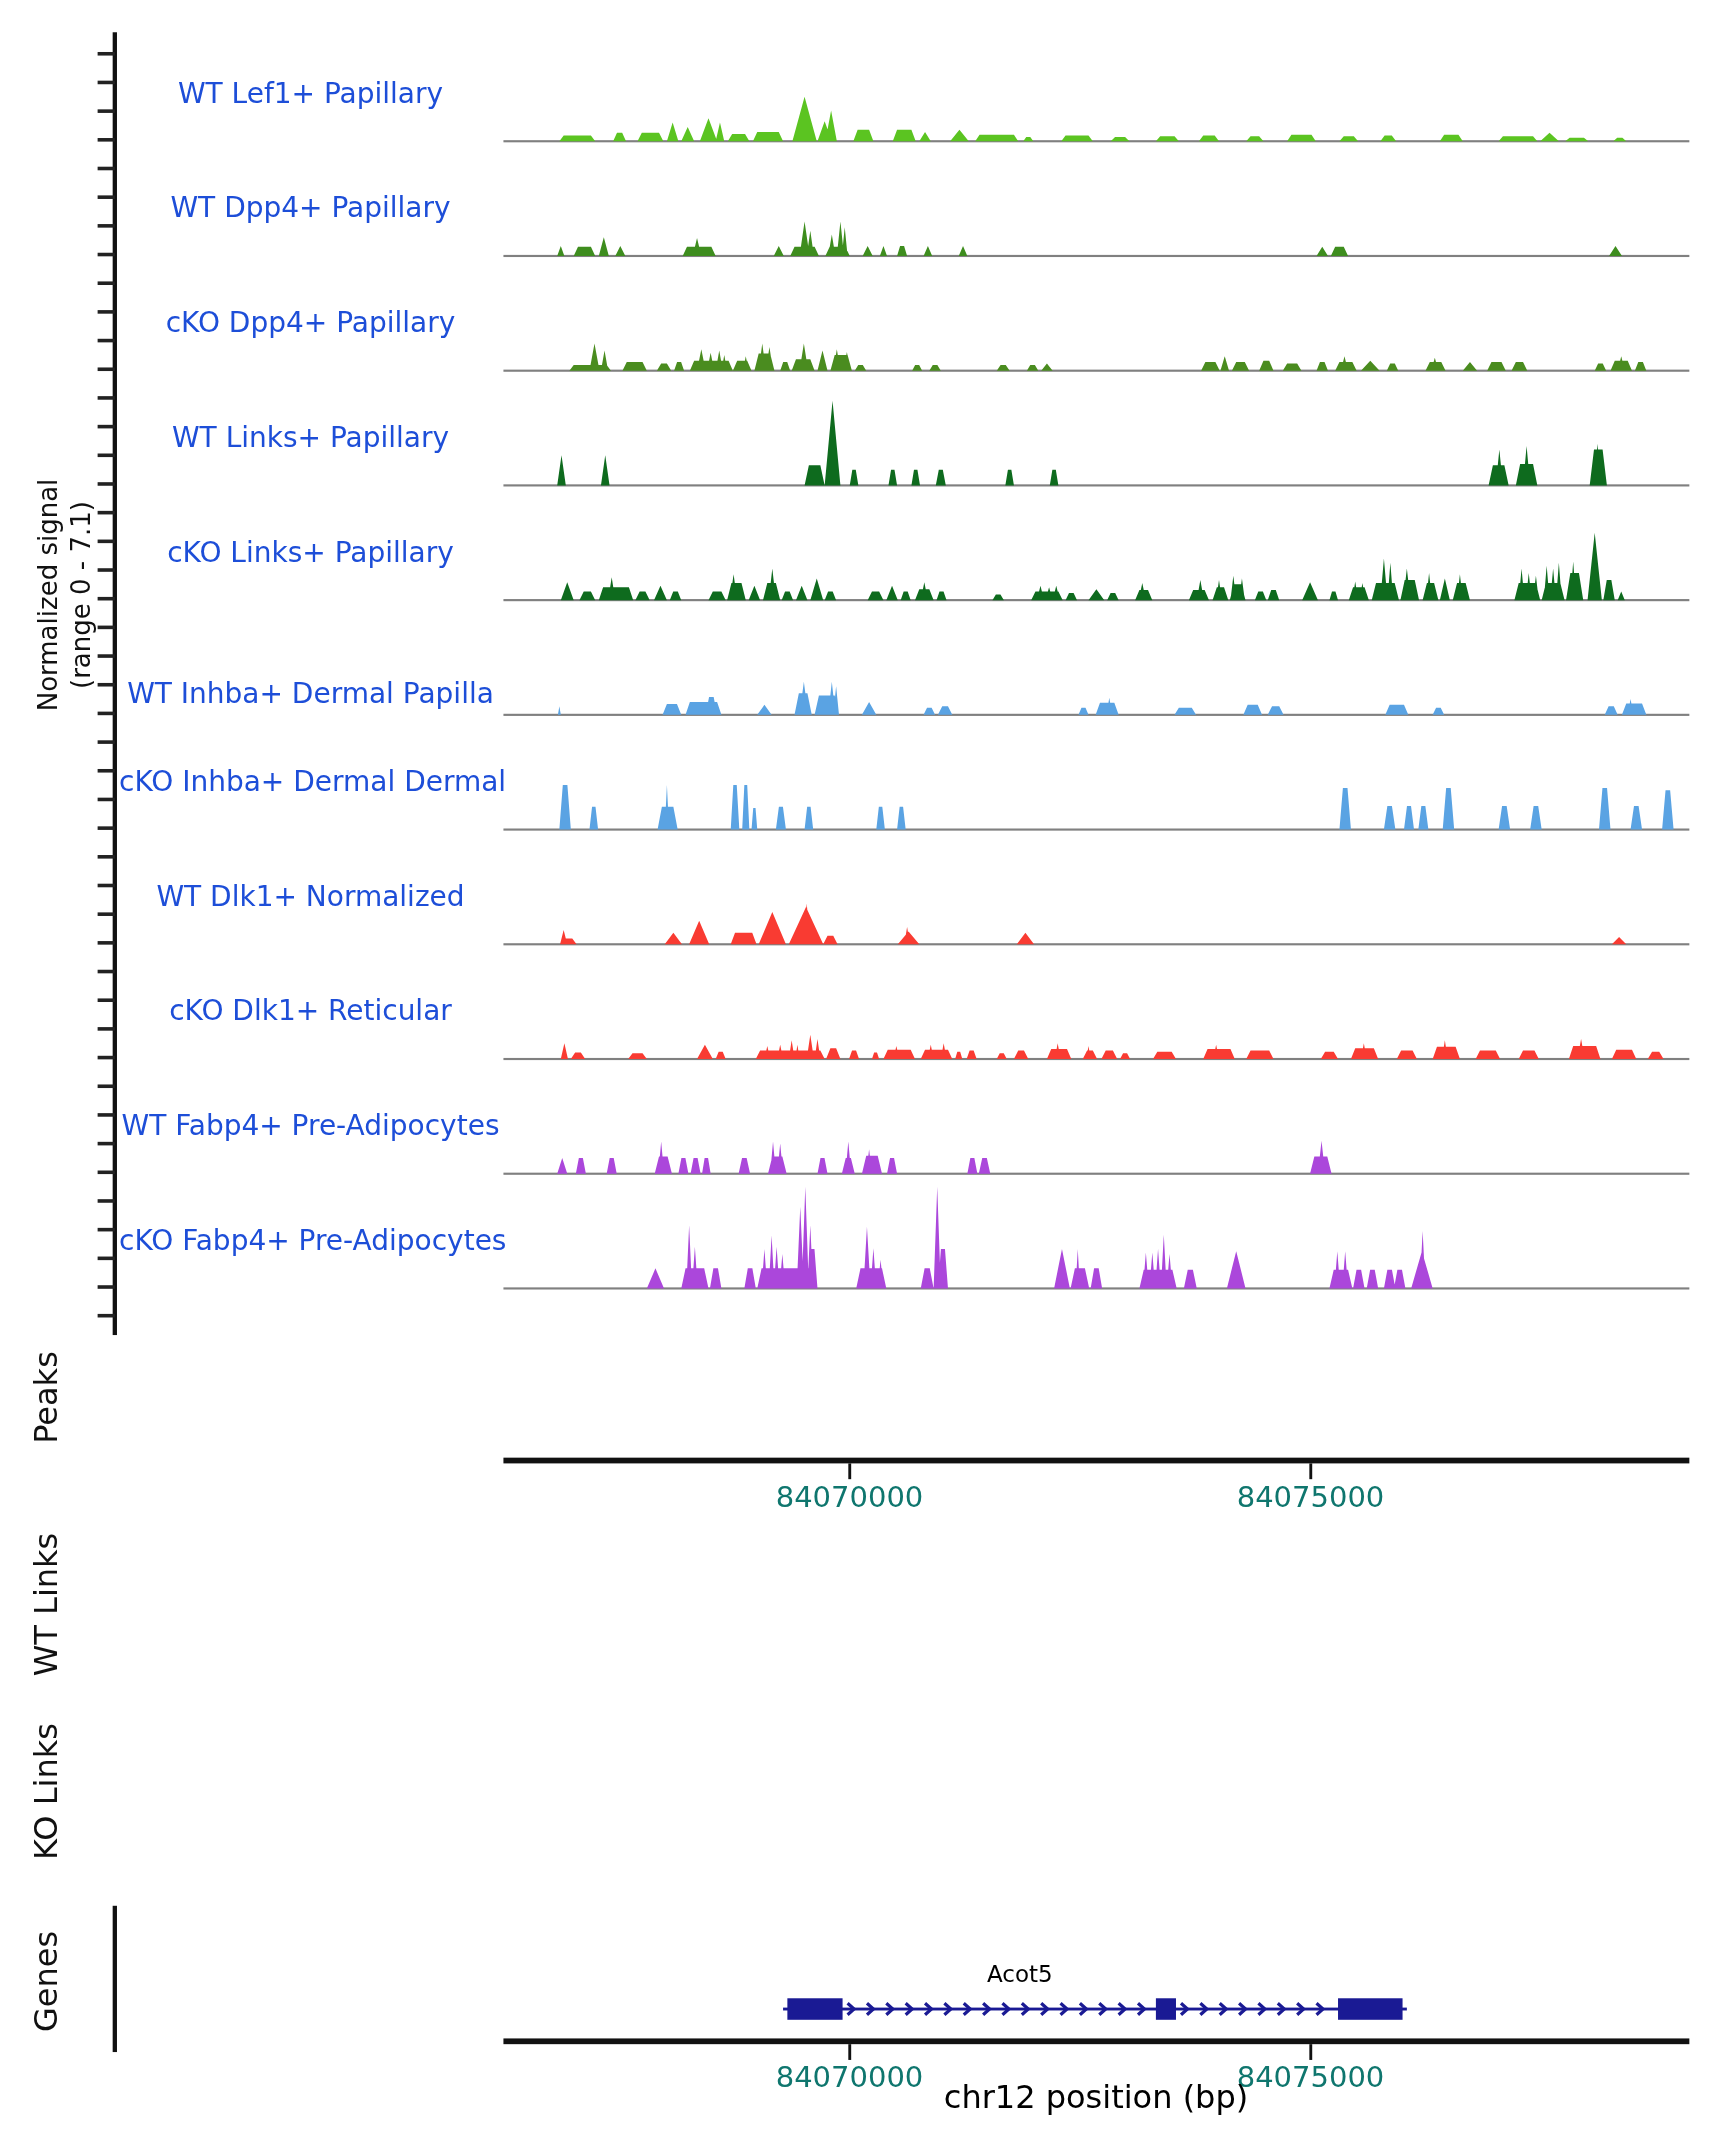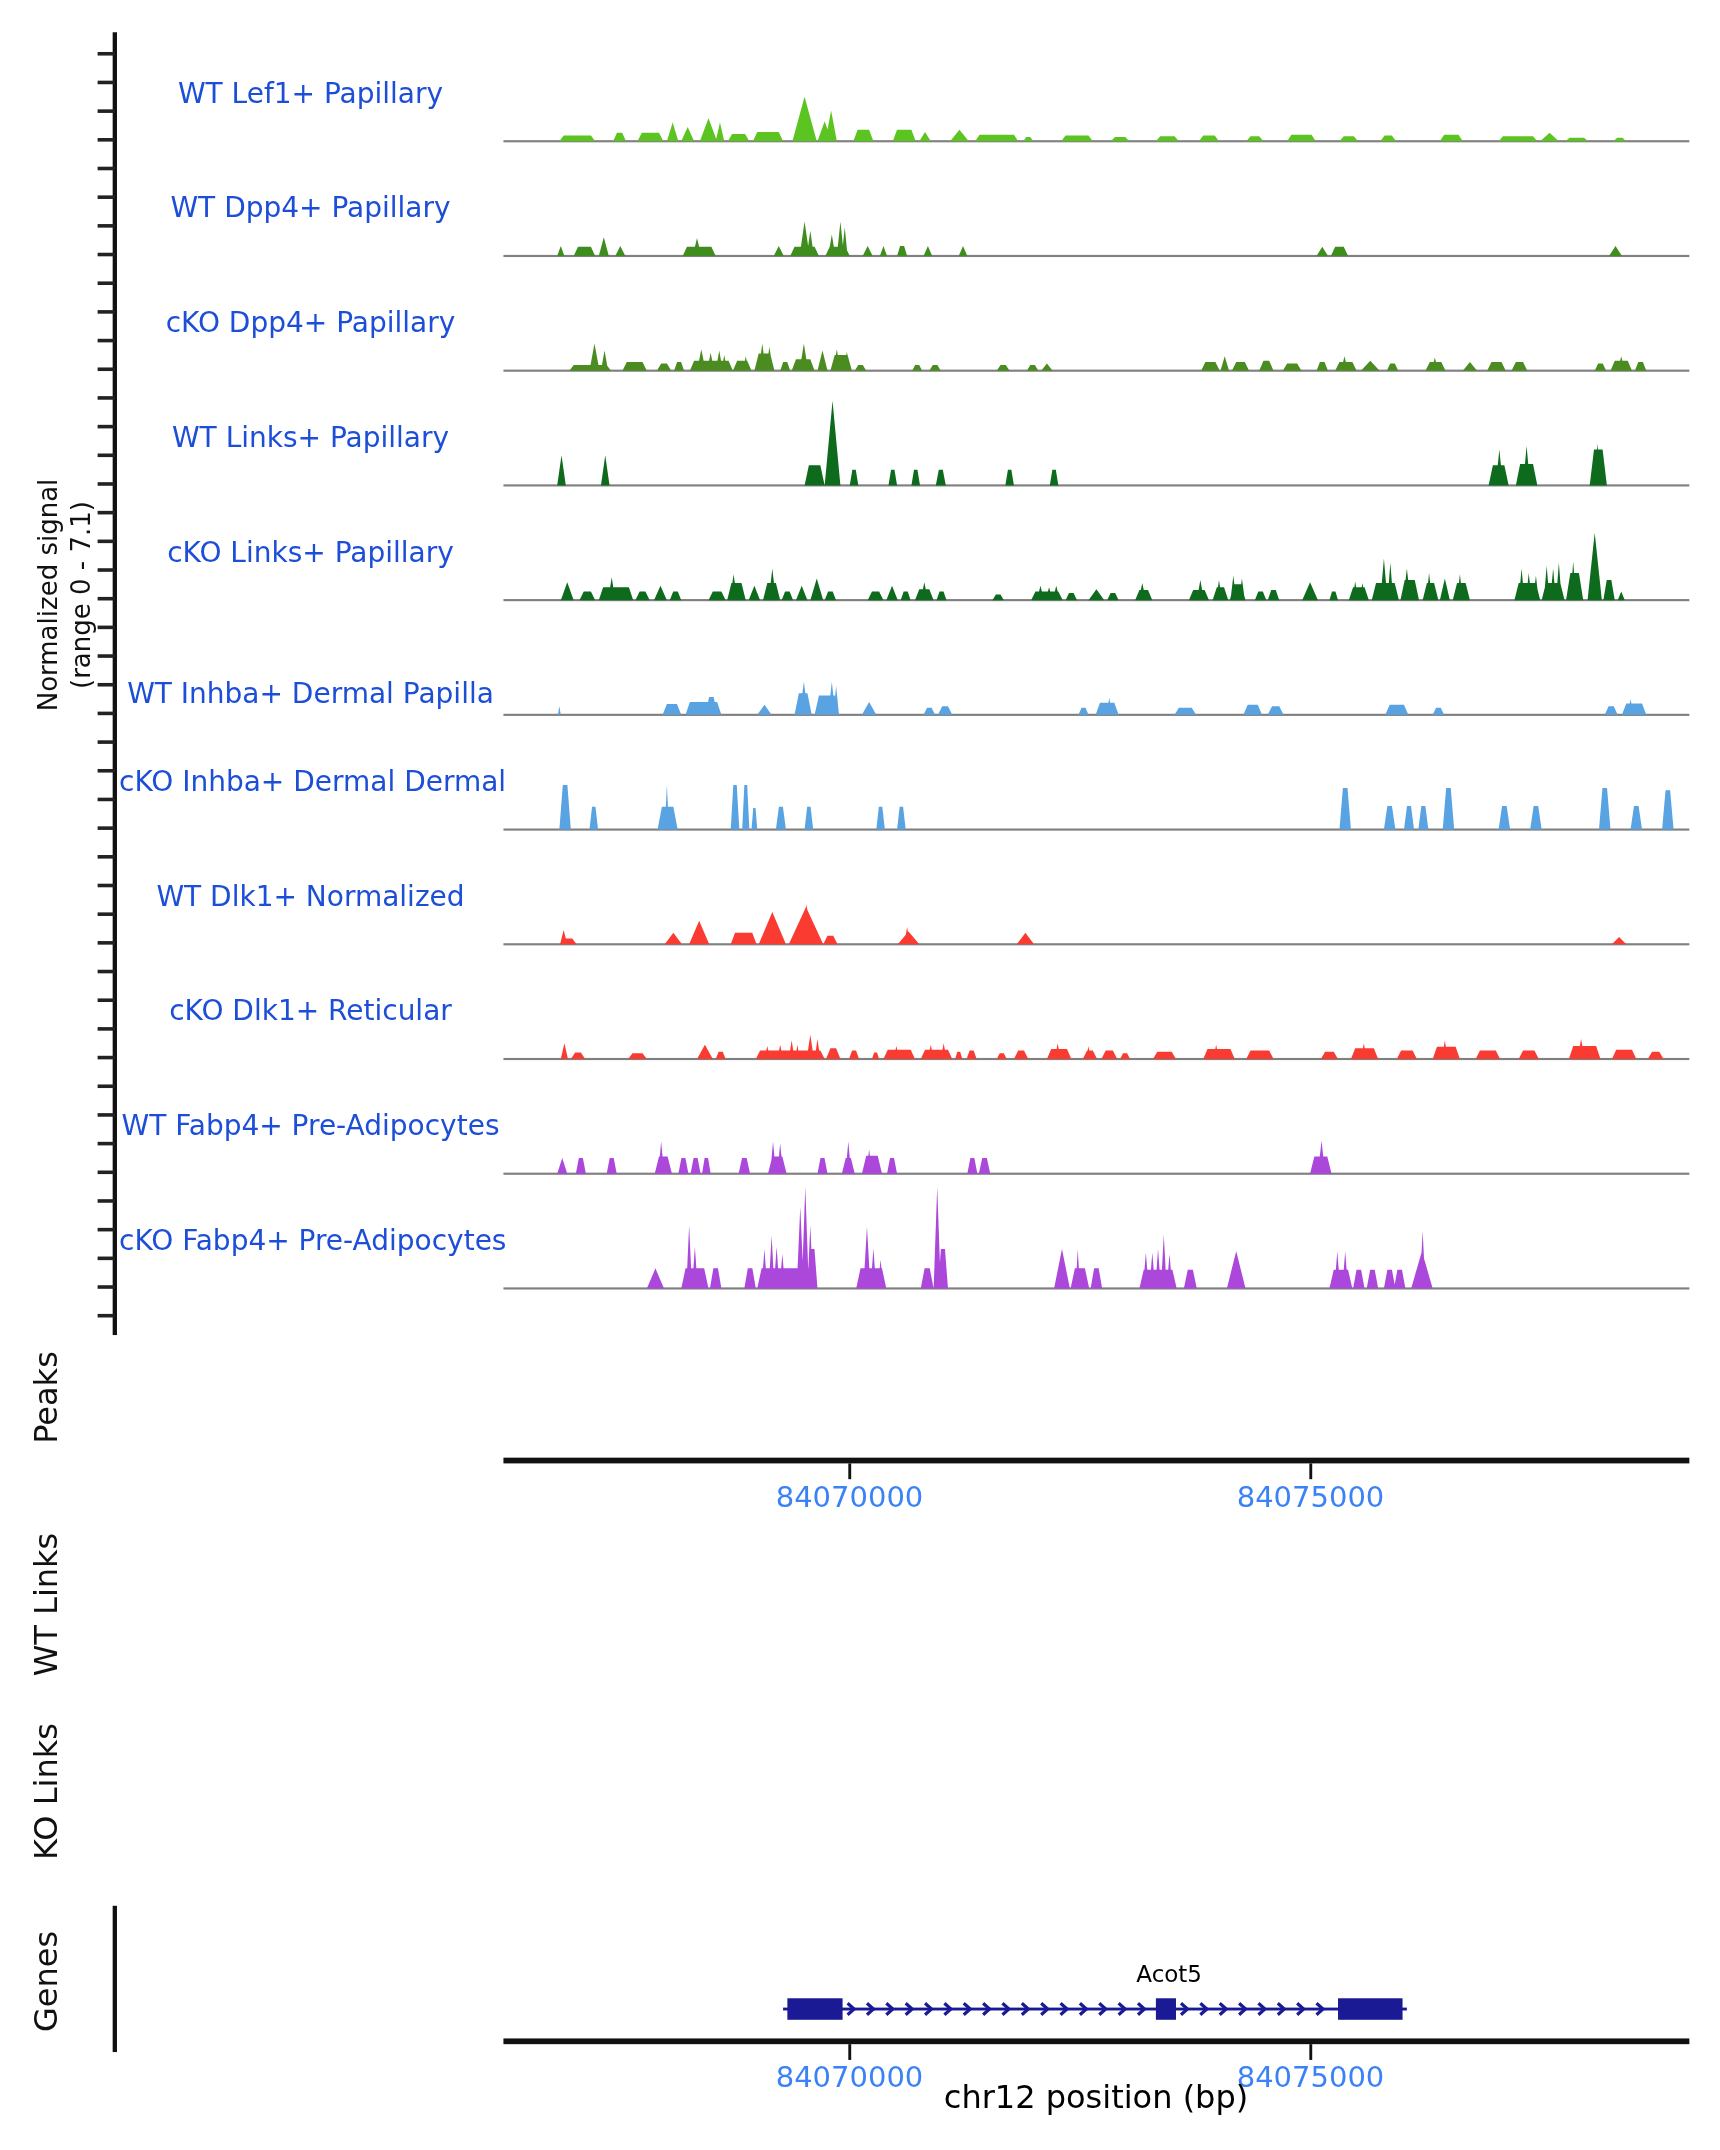--- a/index.html
+++ b/index.html
@@ -4,24 +4,24 @@
 <style>
   html,body{margin:0;padding:0;background:#ffffff;}
   #fig{position:relative;width:1721px;height:2151px;background:#ffffff;overflow:hidden;
        font-family:"DejaVu Sans","Liberation Sans",sans-serif;color:#1a1a1a;}
   .rot{position:absolute;display:flex;align-items:center;justify-content:center;
        transform:rotate(-90deg);text-align:center;}
   .ylab{width:574px;height:86px;left:-222px;top:552px;font-size:26px;line-height:33px;color:#111;}
   .seclab{width:287px;height:43px;font-size:32px;color:#111;}
   .tracklab{position:absolute;left:119px;width:383px;height:34px;line-height:34px;
             text-align:center;font-size:28px;color:#1d4ed8;white-space:nowrap;}
-  .tick-label{position:absolute;width:287px;text-align:center;font-size:29px;color:#3b82f6;}
+  .tick-label{position:absolute;width:287px;text-align:center;font-size:29px;color:#0f766e;}
   .xtitle{position:absolute;left:809px;top:2078px;width:574px;text-align:center;
           font-size:32px;color:#000;}
-  .genelab{position:absolute;left:987px;top:1961px;width:215px;text-align:right;
+  .genelab{position:absolute;left:987px;top:1961px;width:215px;text-align:left;
            font-size:23px;color:#000;}
   svg{position:absolute;left:0;top:0;}
 </style>
 </head>
 <body>
 
 <div id="fig">
 
   <div class="rot ylab">
     <div>

